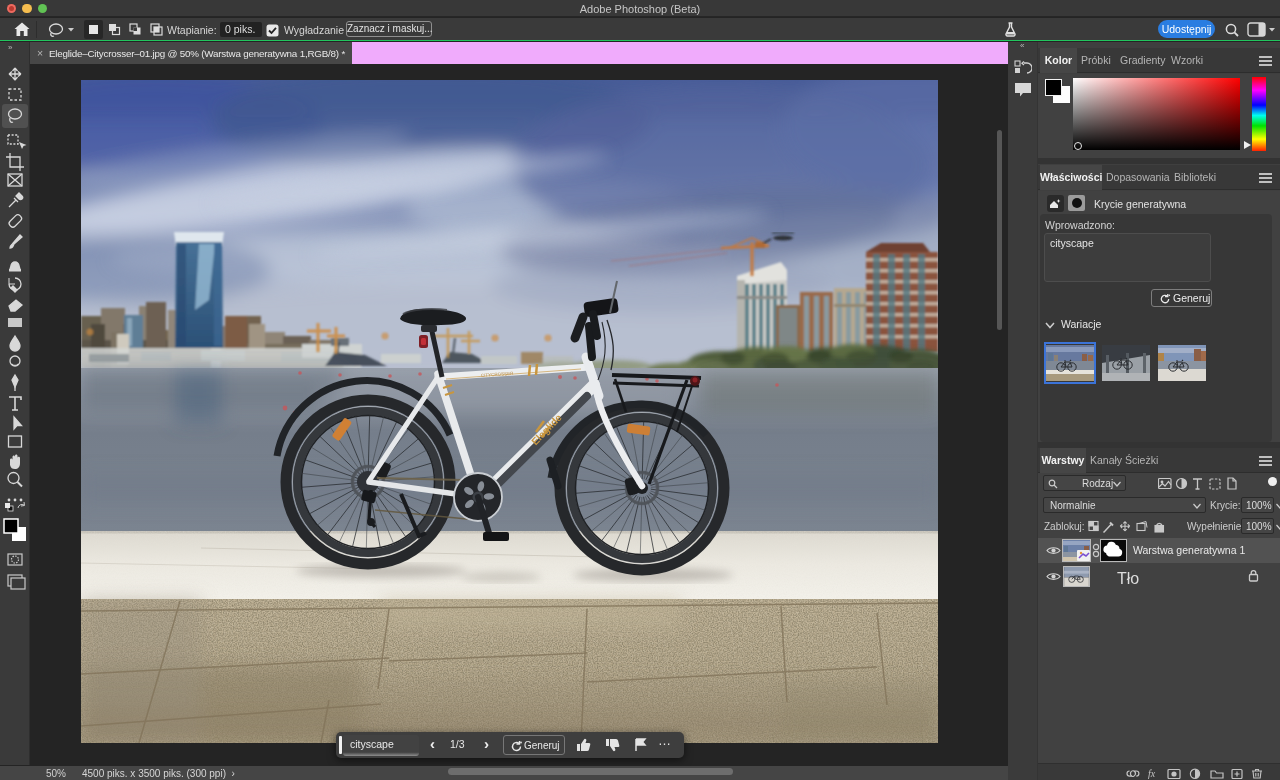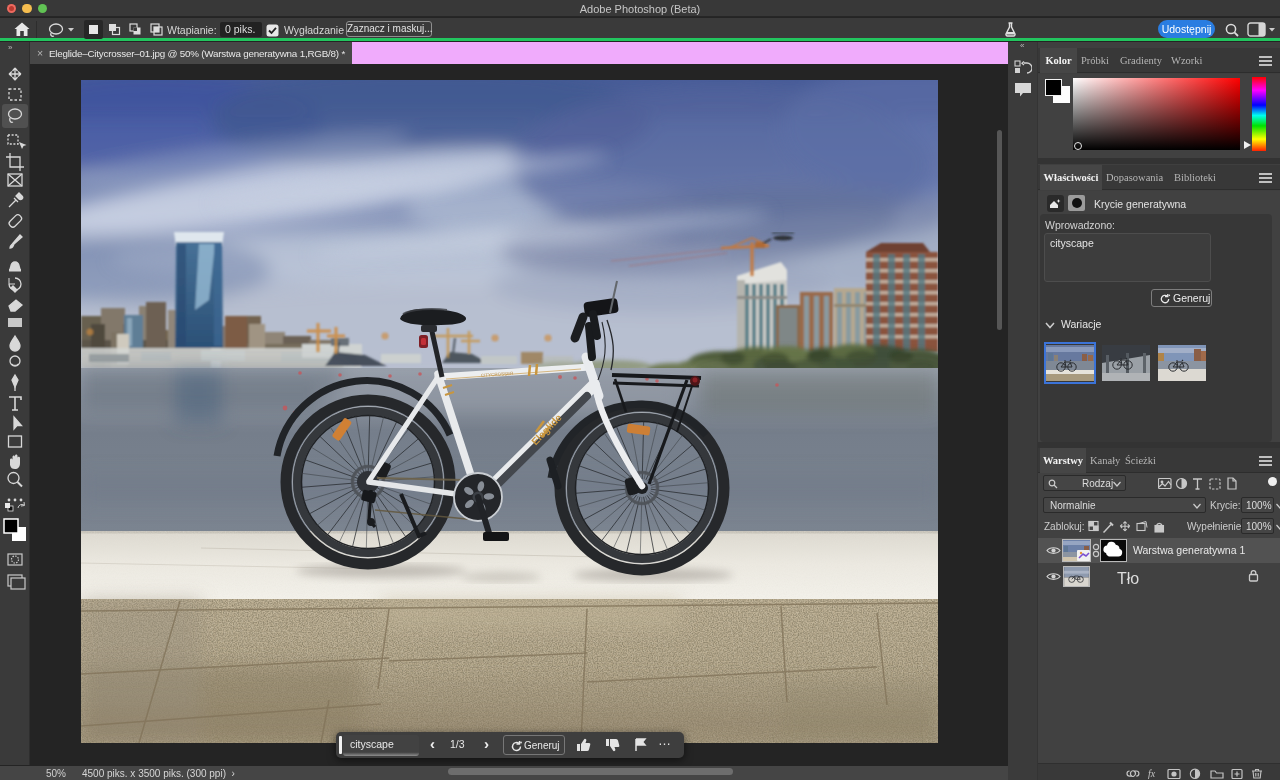--- a/index.html
+++ b/index.html
@@ -7,21 +7,21 @@
     font-family:"Liberation Sans", sans-serif; }
   #app { position:relative; width:1280px; height:780px; }
 
   #titlebar { position:absolute; left:0; top:0; width:1280px; height:17px;
     background:#383838; border-bottom:1px solid #262626; }
   #titlebar .tl { position:absolute; top:3.5px; width:9.5px; height:9.5px; border-radius:50%; }
   #title-text { position:absolute; top:2.5px; left:0; width:100%; text-align:center;
     font-size:11px; color:#c6c6c6; }
 
   #optionsbar { position:absolute; left:0; top:18px; width:1280px; height:23px;
-    background:#3a3a3a; border-bottom:3px solid #22c55e; color:#d6d6d6; font-size:10.5px; }
+    background:#3a3a3a; border-bottom:1px solid #22c55e; color:#d6d6d6; font-size:10.5px; }
   .opt-label { position:absolute; top:6px; }
   #feather-box { position:absolute; left:220px; top:4px; width:42px; height:15px;
     background:#222222; border-radius:2px; color:#dddddd; font-size:10.5px; padding:1px 5px; }
   #btn-maskuj { position:absolute; left:346px; top:3px; width:86px; height:16px;
     border:1px solid #8f8f8f; border-radius:3px; text-align:center; font-size:10px;
     color:#e3e3e3; line-height:14px; white-space:nowrap; }
   #udostepnij { position:absolute; left:1158px; top:2px; width:57px; height:18px;
     background:#2a7de1; border-radius:9px; color:#ffffff; font-size:10.5px;
     text-align:center; line-height:18px; }
 
@@ -49,21 +49,21 @@
   #statusbar { position:absolute; left:0; top:766px; width:1008px; height:14px;
     background:#454545; color:#cfcfcf; font-size:10px; }
   #hthumb { position:absolute; left:448px; top:1.5px; width:285px; height:7px;
     background:#6d6d6d; border-radius:3.5px; }
 
   #rightcol { position:absolute; left:1008px; top:42px; width:272px; height:738px; background:#3f3f3f; }
   #iconstrip { position:absolute; left:0; top:0; width:30px; height:738px;
     background:#3b3b3b; border-right:1px solid #343434; }
   .seph { position:absolute; left:30px; width:242px; height:6px; background:#333333; }
   .ptabrow { position:absolute; left:30px; width:242px; height:25px; background:#383838;
-    font-size:10.5px; color:#b5b5b5; border-bottom:1px solid #2d2d2d;font-family:Liberation Serif, serif;}
+    font-size:10.5px; color:#b5b5b5; border-bottom:1px solid #2d2d2d;}
   .ptab-on { position:absolute; top:0; height:25px; background:#464646; color:#f2f2f2;
     font-weight:bold; text-align:center; line-height:25px; white-space:nowrap; font-size:10.5px; }
   .ptab { position:absolute; top:0; line-height:25px; white-space:nowrap; }
   .hamb { position:absolute; width:13px; height:1.8px; background:#c0c0c0;
     box-shadow:0 4px 0 #c0c0c0, 0 8px 0 #c0c0c0; }
   .panelbody { position:absolute; left:30px; width:242px; background:#414141; }
 
   #satbox { position:absolute; left:35px; top:4px; width:167px; height:72px;
     background:linear-gradient(to bottom, rgba(0,0,0,0) 0%, #000 100%),
                linear-gradient(to right, #ffffff 0%, #ff0000 100%); }

